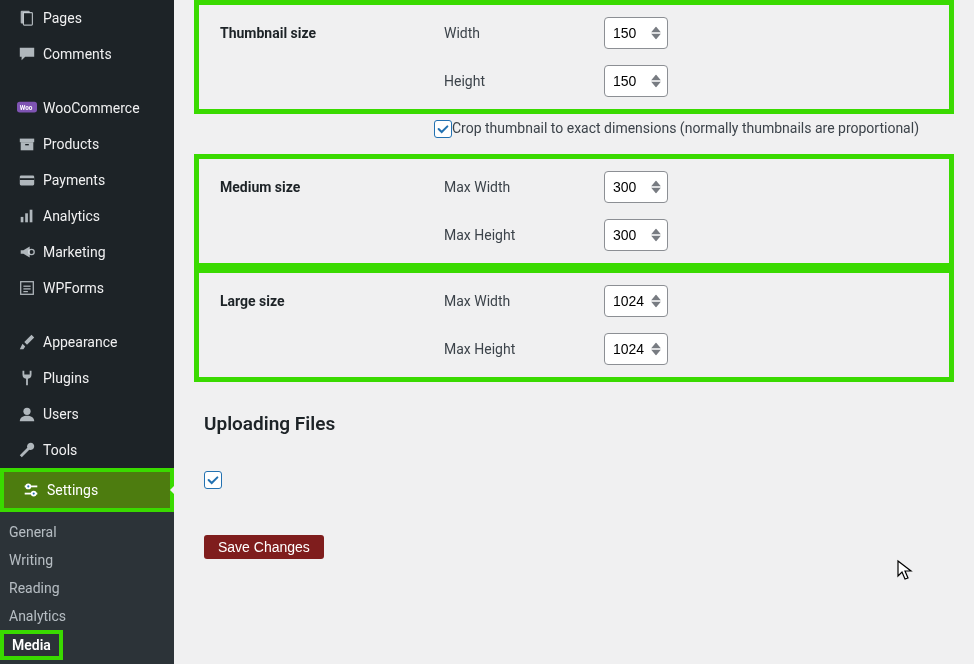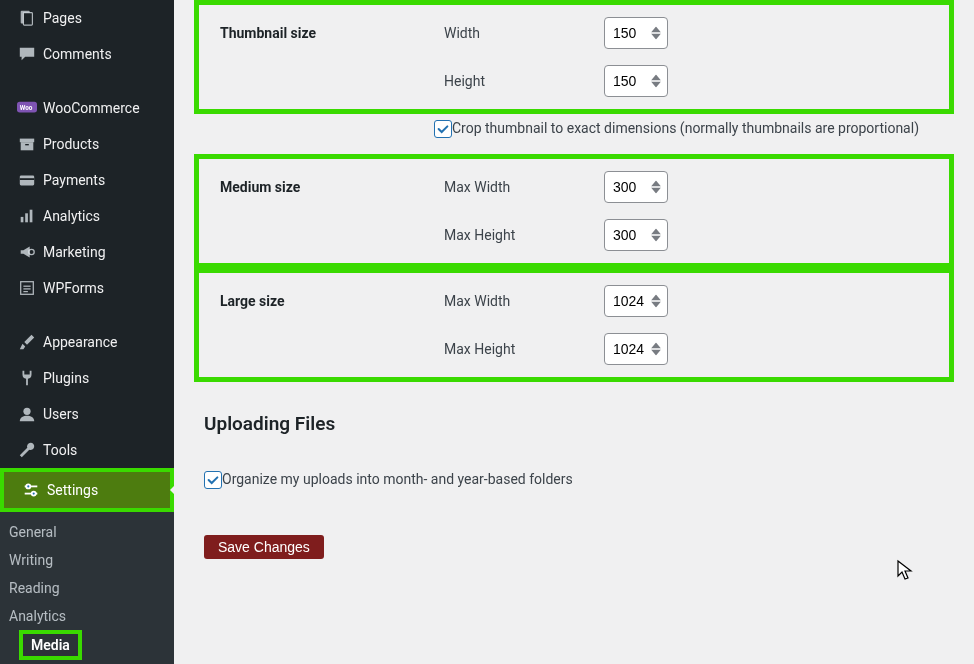--- a/index.html
+++ b/index.html
@@ -305,21 +305,21 @@
       </span>
       <span>Settings</span>
     </div>
   </div>
 
   <div class="submenu">
     <div class="submenu-item">General</div>
     <div class="submenu-item">Writing</div>
     <div class="submenu-item">Reading</div>
     <div class="submenu-item">Analytics</div>
-    <div class="hl-box" style="display:inline-block; margin-left:19px;text-align:right;">
+    <div class="hl-box" style="display:inline-block; margin-left:0;text-align:right;">
       <div class="submenu-item current" style="padding:3px 8px;">Media</div>
     </div>
   </div>
 </div>
 
 <div class="content">
 
   
   <div class="section-block">
     <div class="form-row">
@@ -444,21 +444,20 @@
   </div>
 
   <h2 class="section-title">Uploading Files</h2>
 
   <div class="checkbox-row standalone">
     <span class="chk">
       <svg width="14" height="14" viewBox="0 0 16 16">
           <path d="M3 8l3.5 3.5L13 5" stroke="#2271b1" stroke-width="2.3" fill="none" stroke-linecap="round"></path>
         </svg>
     </span>
-    <span>Organize my uploads into month- and year-based folders</span>
   </div>
 
   <button class="save-btn">Save Changes</button>
 
   <span class="cursor">
     <svg width="18" height="22" viewBox="0 0 18 22">
         <path d="M2 2l0 15 4-4 3 7 3-1-3-7 6 0z" fill="#fff" stroke="#000" stroke-width="1.2"></path>
       </svg>
   </span>
 </div>

